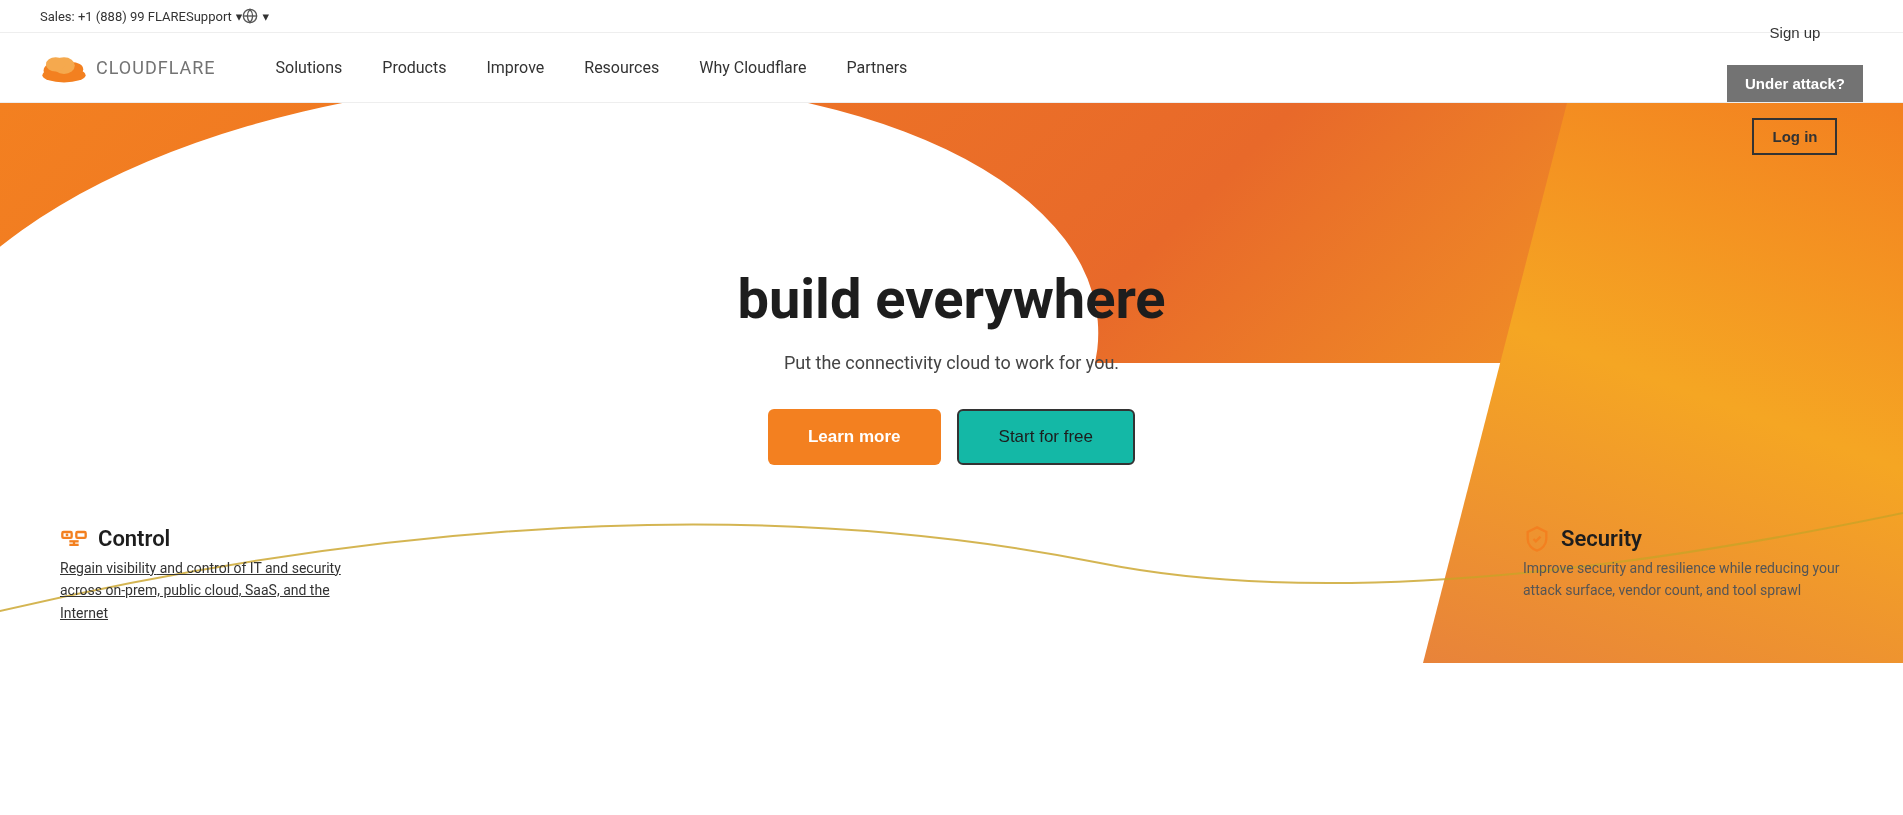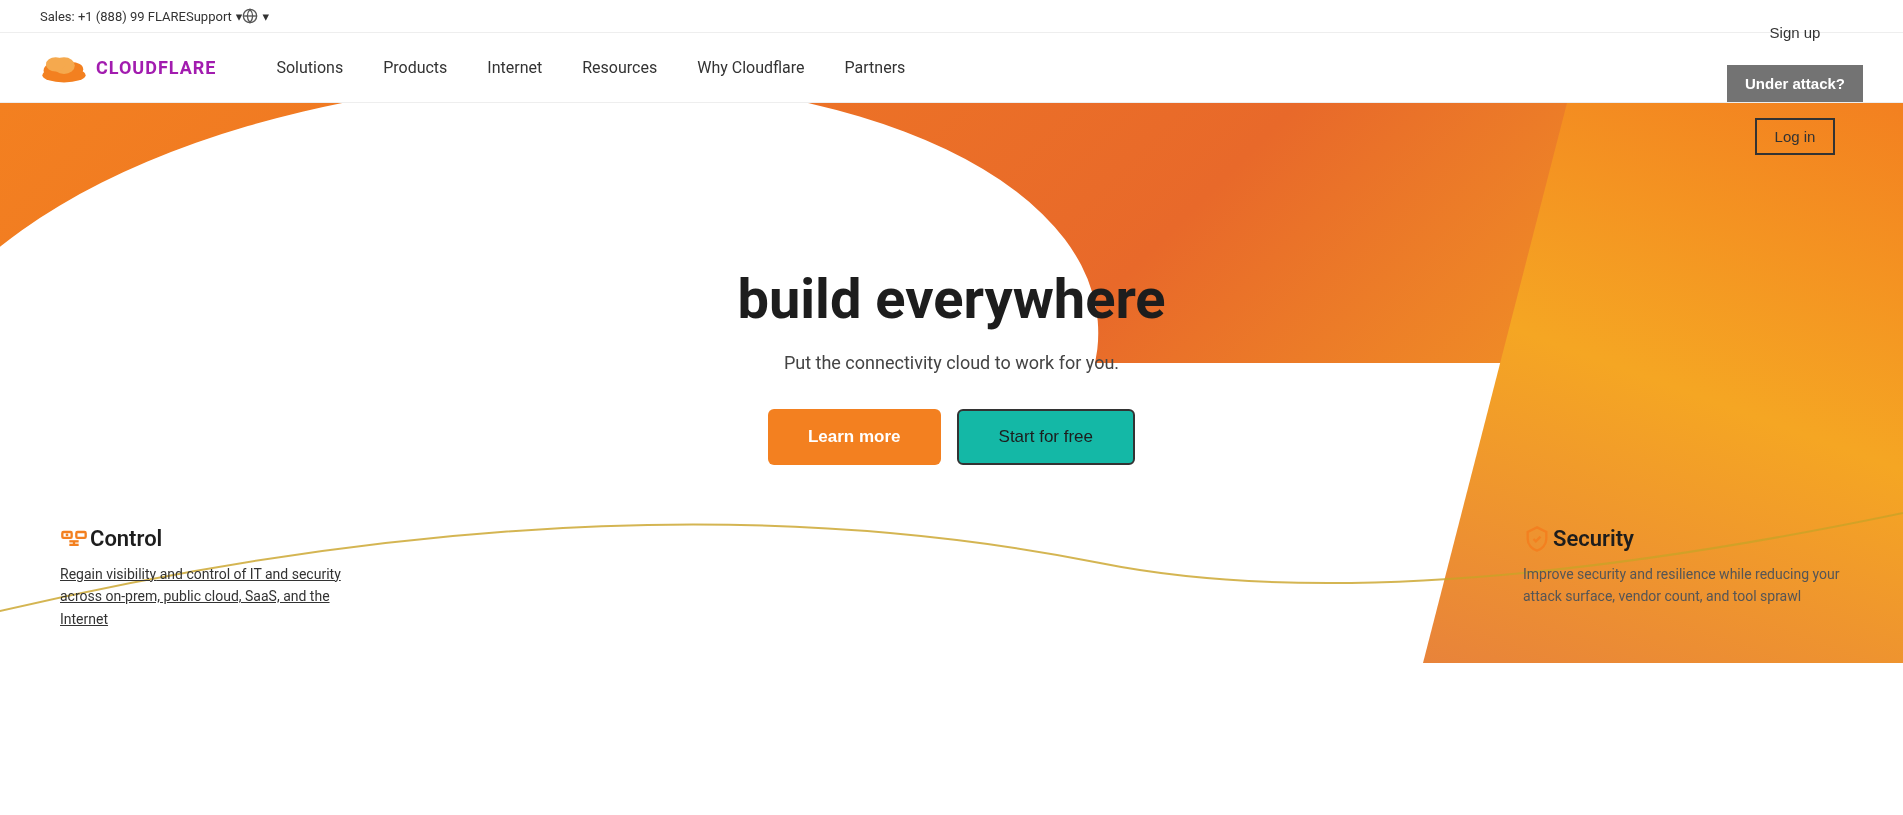--- a/index.html
+++ b/index.html
@@ -36,23 +36,23 @@
       gap: 8px;
       margin-right: 40px;
       cursor: pointer;
     }
     .logo-icon {
       width: 48px;
       height: 32px;
     }
     .logo-text {
       font-size: 18px;
-      font-weight: 700;
+      font-weight: 400;
       letter-spacing: 1px;
-      color: #a21caf;
+      color: #737373;
     }
     .nav {
       display: flex;
       align-items: center;
       gap: 0;
       flex: 1;
     }
     .nav-item {
       padding: 0 20px;
       height: 86px;
@@ -92,21 +92,21 @@
       font-size: 15px;
       font-weight: 600;
       cursor: pointer;
     }
     .btn-login {
       background: none;
       border: 2px solid #333;
       border-radius: 0;
       padding: 8px 18px;
       font-size: 15px;
-      font-weight: 400;
+      font-weight: 700;
       cursor: pointer;
       color: #333;
     }
 
     
     .hero {
       position: relative;
       width: 100%;
       min-height: 560px;
       overflow: hidden;
@@ -215,22 +215,22 @@
       width: 100%;
     }
 
     .feature-card {
       max-width: 320px;
     }
 
     .feature-icon-row {
       display: flex;
       align-items: center;
-      gap: 2px;
-      margin-bottom: 10px;
+      gap: 10px;
+      margin-bottom: 4px;
     }
 
     .feature-icon {
       width: 28px;
       height: 28px;
       color: #f38020;
     }
 
     .feature-title {
       font-size: 22px;
@@ -287,21 +287,21 @@
       <ellipse cx="52" cy="28" rx="20" ry="12" fill="#f38020"></ellipse>
       <ellipse cx="40" cy="22" rx="18" ry="14" fill="#f5a94e"></ellipse>
       <ellipse cx="26" cy="20" rx="16" ry="12" fill="#f5a94e"></ellipse>
     </svg>
     <span class="logo-text">CLOUDFLARE</span>
   </div>
 
   <nav class="nav">
     <span class="nav-item">Solutions</span>
     <span class="nav-item">Products</span>
-    <span class="nav-item">Internet</span>
+    <span class="nav-item">Improve</span>
     <span class="nav-item">Resources</span>
     <span class="nav-item">Why Cloudflare</span>
     <span class="nav-item">Partners</span>
   </nav>
 
   <div class="header-actions">
     <svg class="search-icon" viewBox="0 0 24 24" fill="none" stroke="#555" stroke-width="2">
       <circle cx="11" cy="11" r="8"></circle>
         <line x1="21" y1="21" x2="16.65" y2="16.65"></line>
     </svg>

